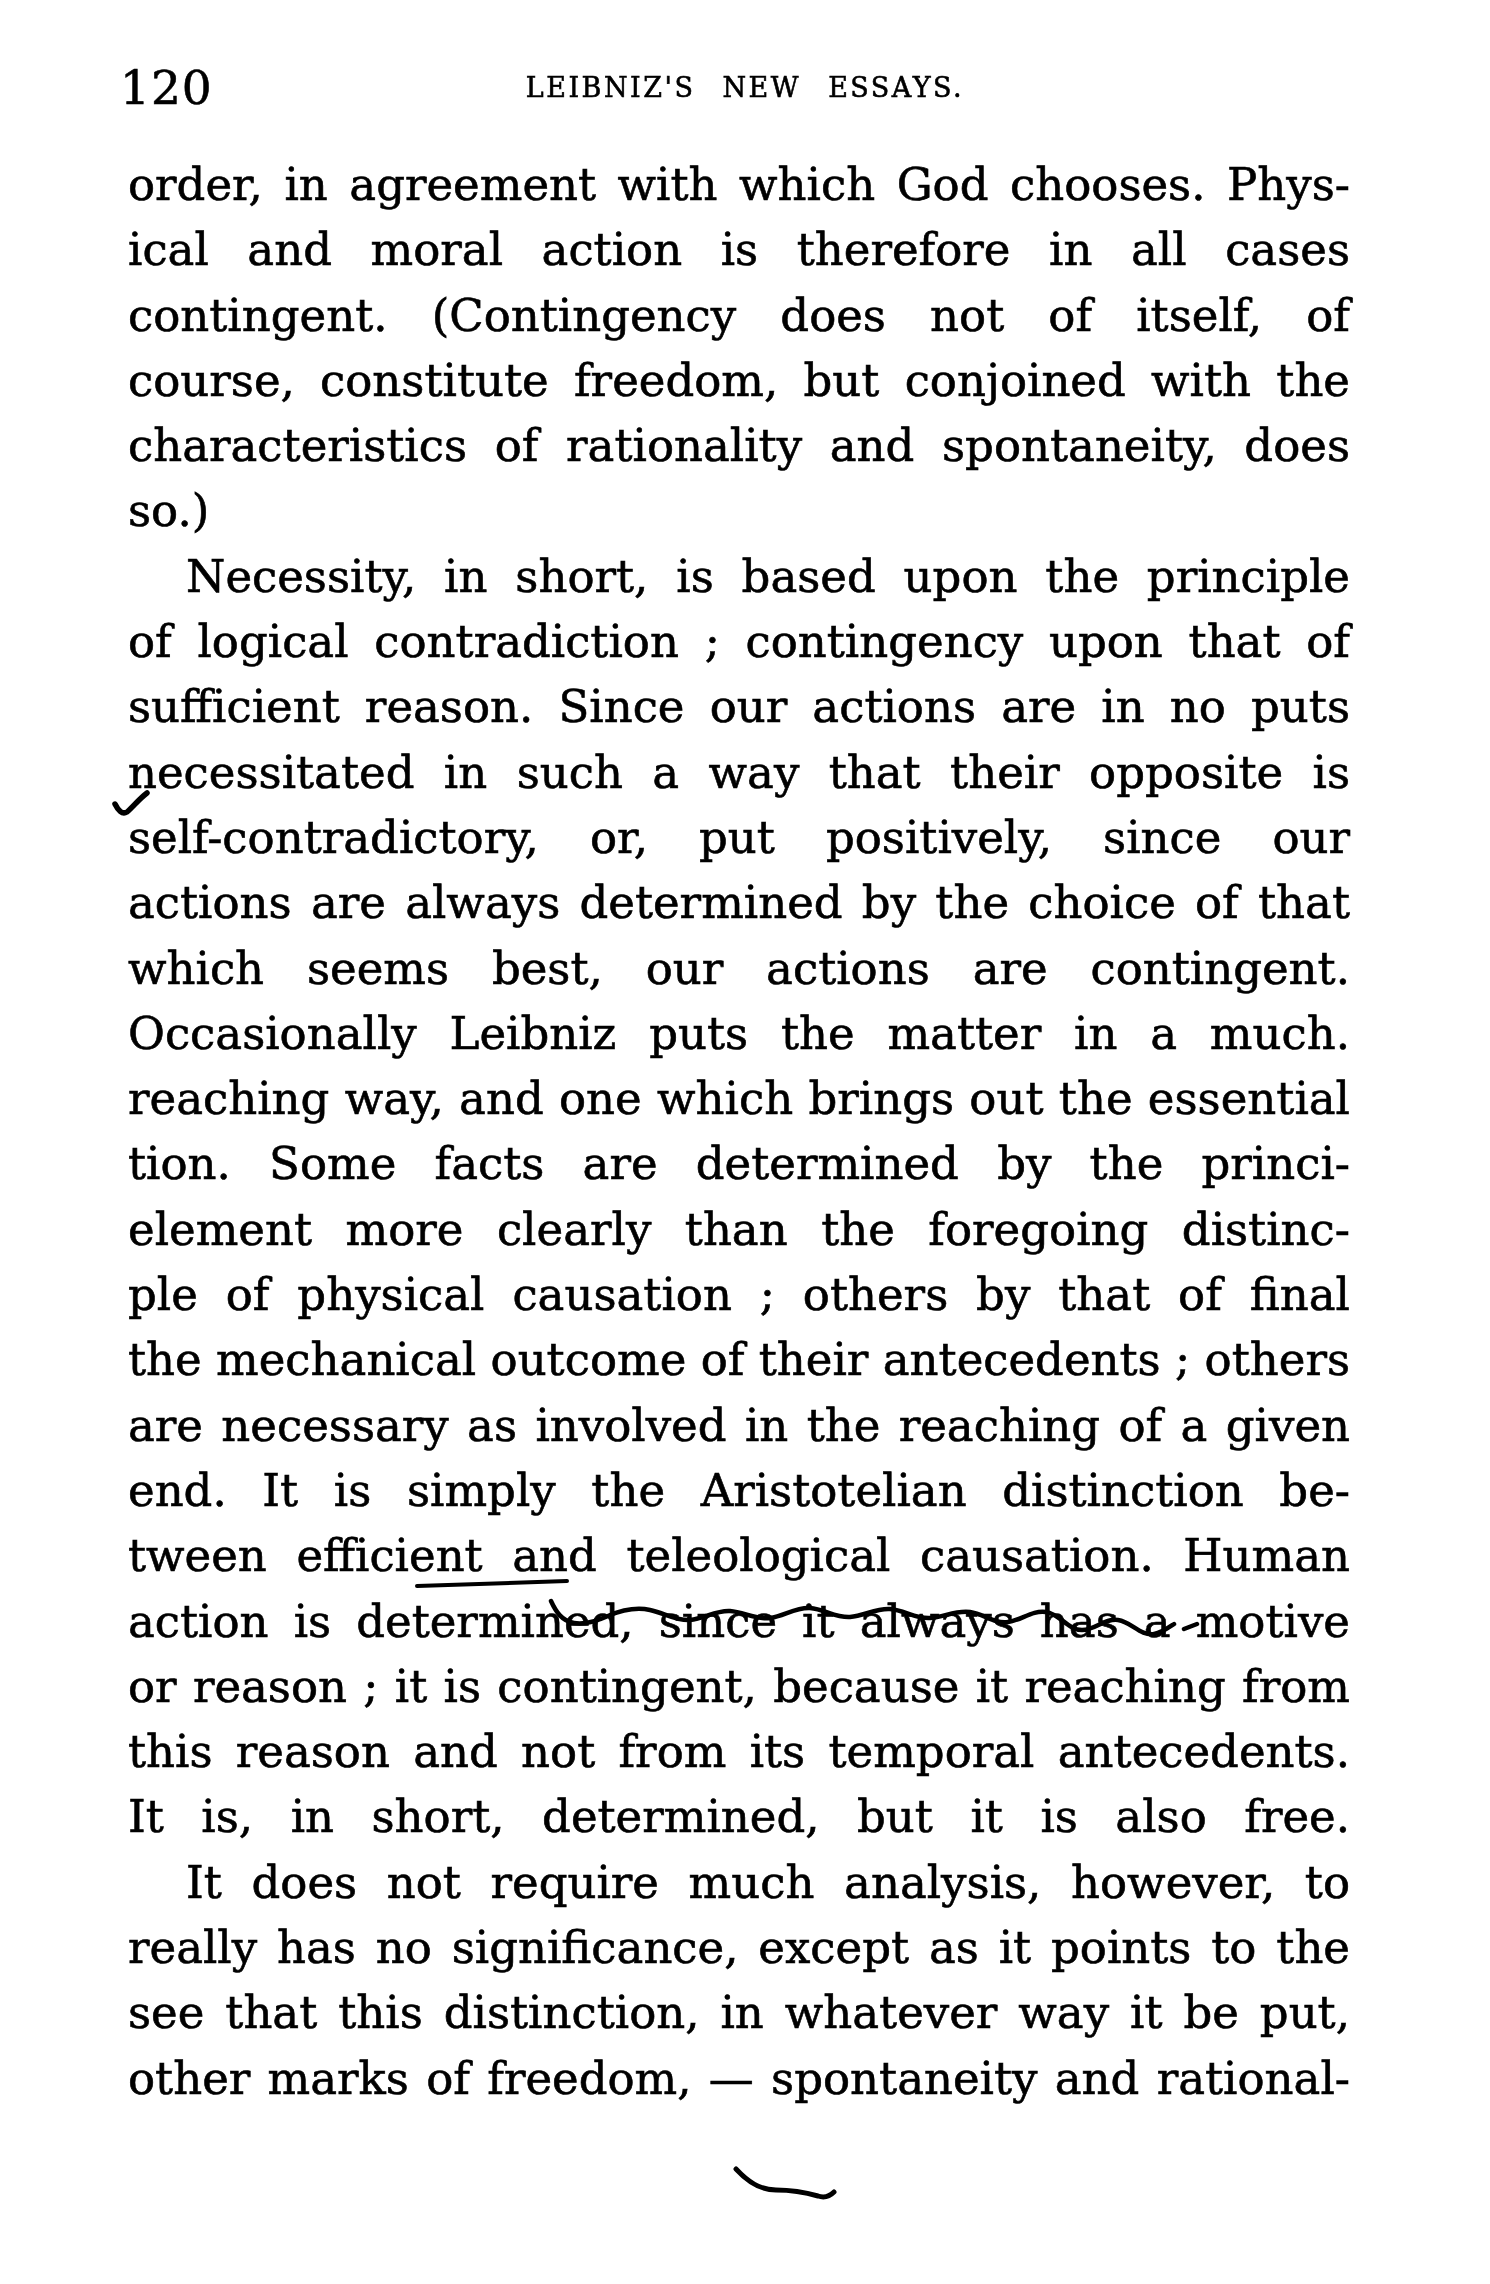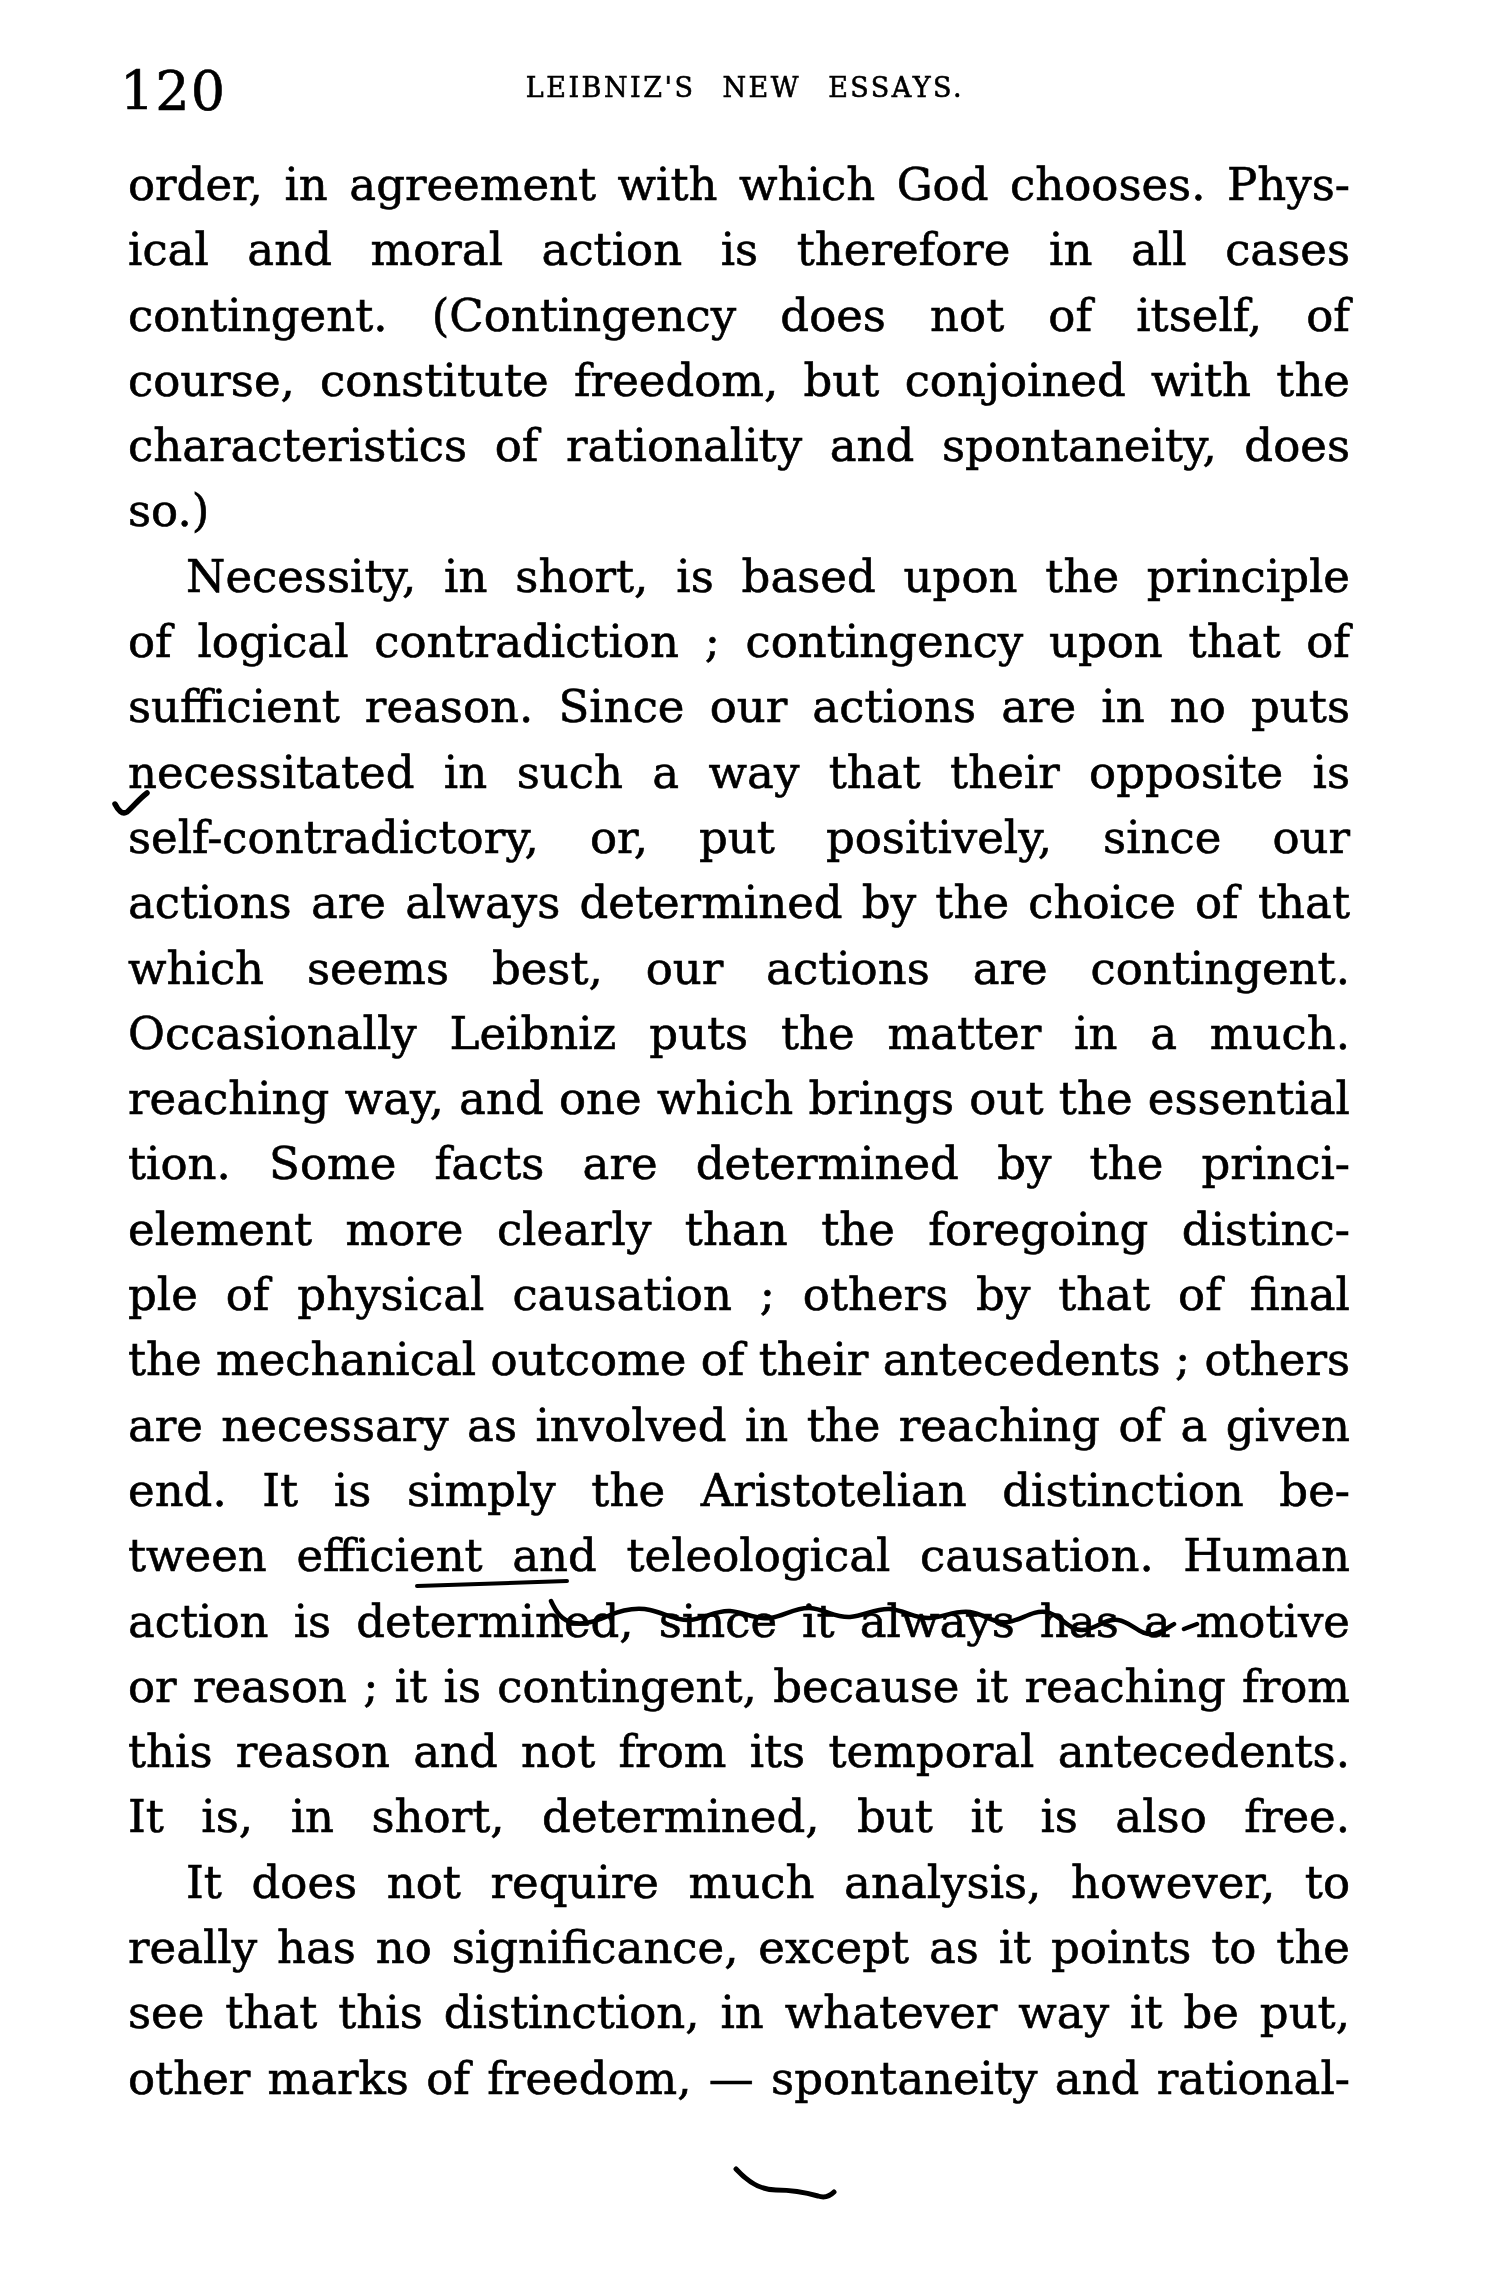--- a/index.html
+++ b/index.html
@@ -8,21 +8,21 @@
     width:1490px;height:2284px;
     background:#ffffff;
     color:#000;
     font-family:"DejaVu Serif","Liberation Serif",serif;
     overflow:hidden;
     -webkit-text-stroke:0.6px currentColor;
   }
   .pagenum{
     position:absolute;
     left:120px;top:60px;
-    font-size:54px;
+    font-size:47px;
     letter-spacing:1px;
   }
   .running-title{
     position:absolute;
     left:0;top:72px;width:100%;
     text-align:center;
     font-size:27px;
     letter-spacing:2.5px;
     word-spacing:16px;
     white-space:nowrap;

